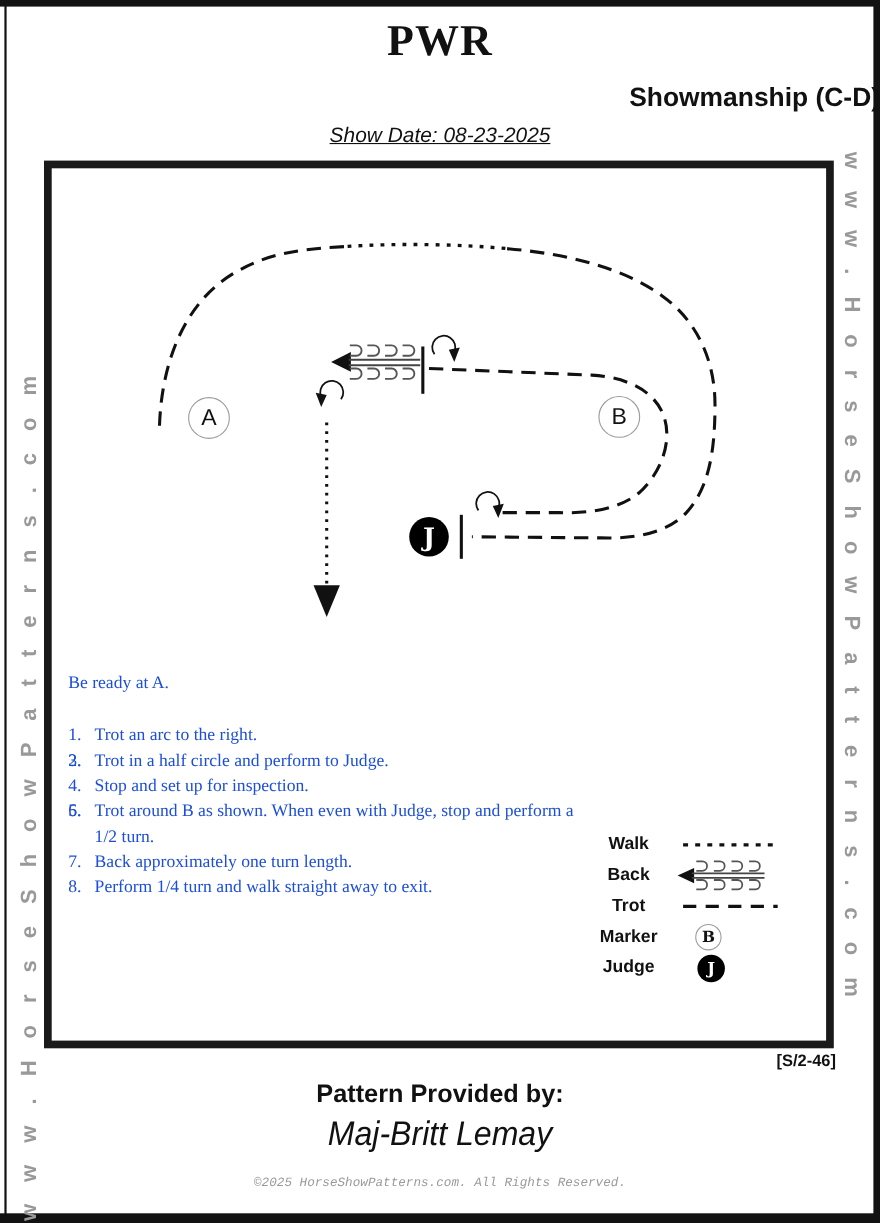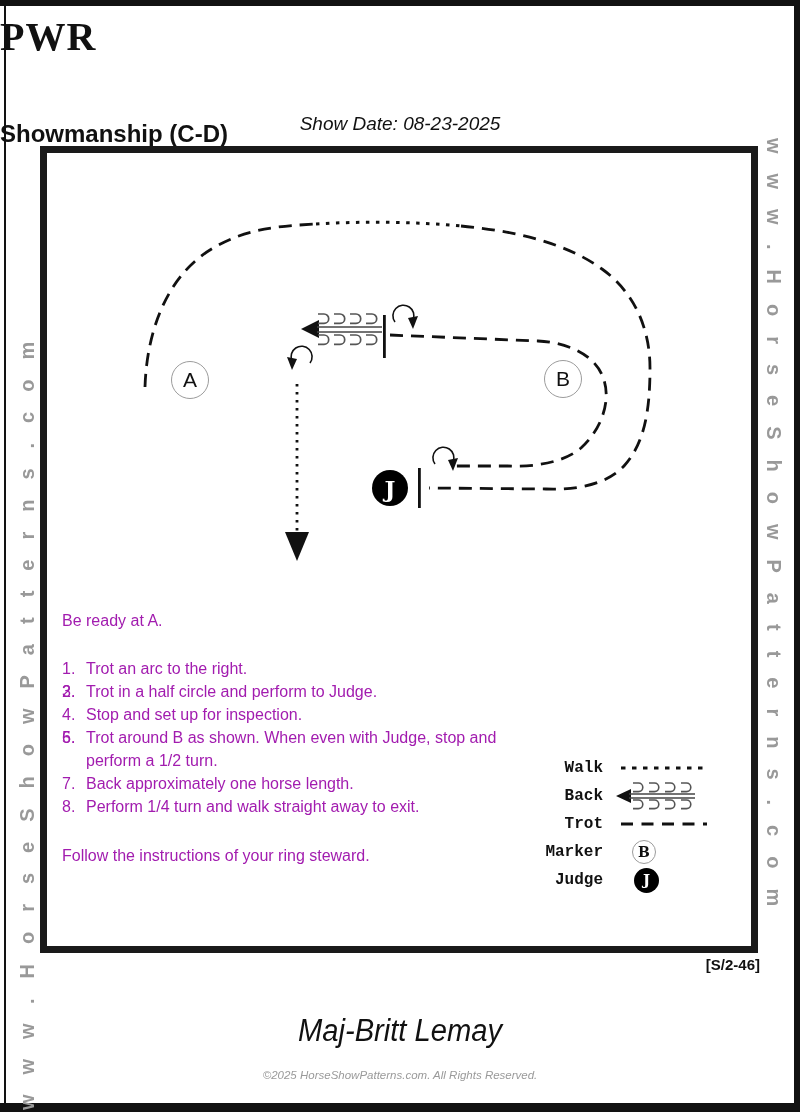--- a/index.html
+++ b/index.html
@@ -5,26 +5,26 @@
   html,body{margin:0;padding:0;}
   body{background:#ffffff;}
   .page{position:relative;width:800px;height:1112px;background:#ffffff;overflow:hidden;
         font-family:"Liberation Sans",sans-serif;color:#111;}
   .edge{position:absolute;background:#121212;}
   .edge-top{left:0;top:0;width:800px;height:6px;}
   .edge-bottom{left:0;top:1103px;width:800px;height:9px;}
   .edge-left{left:4px;top:0;width:2px;height:1112px;}
   .edge-right{left:794px;top:0;width:6px;height:1112px;}
 
-  .title{position:absolute;left:0;top:13px;width:800px;
+  .title{position:absolute;left:0;top:13px;width:800px;text-align:center;
          font-family:"Liberation Serif",serif;font-weight:700;font-size:40px;letter-spacing:1px;}
-  .subtitle{position:absolute;left:0;top:75px;width:800px;text-align:left;
-            font-weight:700;font-size:24px;margin-top:45px;}
+  .subtitle{position:absolute;left:0;top:75px;width:800px;text-align:right;
+            font-weight:700;font-size:24px;}
   .showdate{position:absolute;left:0;top:113px;width:800px;text-align:center;
-            font-style:italic;font-size:19px;}
+            font-style:italic;font-size:19px;text-decoration:underline;}
 
   .frame{position:absolute;left:40px;top:146px;width:718px;height:807px;
          border:7px solid #1a1a1a;box-sizing:border-box;background:#fff;}
 
   .watermark{position:absolute;color:#999;font-weight:700;font-size:20px;letter-spacing:20px;
              writing-mode:vertical-rl;white-space:nowrap;}
   .wm-left{left:16px;top:140px;height:970px;transform:rotate(180deg);}
   .wm-right{left:762px;top:138px;height:970px;}
 
   .diagram{position:absolute;left:0;top:0;width:800px;height:1112px;}
@@ -32,44 +32,44 @@
   .marker{position:absolute;width:38px;height:38px;border:1.4px solid #9c9c9c;border-radius:50%;
           background:#fff;display:flex;align-items:center;justify-content:center;
           font-size:21px;color:#111;box-sizing:border-box;}
   .marker-a{left:171px;top:361px;}
   .marker-b{left:544px;top:360px;}
   .judge-circle{position:absolute;left:372px;top:470px;width:36px;height:36px;border-radius:50%;
           background:#000;color:#fff;display:flex;align-items:center;justify-content:center;
           font-family:"DejaVu Serif",serif;font-weight:700;font-size:23px;}
 
   .instructions{position:absolute;left:62px;top:609px;width:461px;
-                font-family:Liberation Sans, sans-serif;font-size:16px;line-height:23px;color:#a21caf;}
+                font-family:Liberation Serif, serif;font-size:16px;line-height:23px;color:#1d4ed8;}
   .instr-intro{margin:0 0 25px 0;}
   .instr-item{position:relative;padding-left:24px;}
   .instr-item .num{position:absolute;left:0;top:0;}
   .instr-footer{margin-top:26px;}
 
   .legend{position:absolute;left:540px;top:754px;width:180px;}
   .lrow{display:flex;align-items:center;height:28px;}
-  .llabel{width:66px;text-align:right;font-family:Liberation Mono, monospace;font-weight:700;font-size:16px;}
+  .llabel{width:66px;text-align:center;font-family:Liberation Sans, sans-serif;font-weight:700;font-size:16px;}
   .lsym{width:110px;display:flex;align-items:center;padding-left:12px;}
   .lcircle{width:24px;height:24px;border:1.3px solid #9c9c9c;border-radius:50%;box-sizing:border-box;
            display:flex;align-items:center;justify-content:center;margin-left:17px;
            font-family:"DejaVu Serif",serif;font-weight:700;font-size:14px;}
   .ljudge{width:25px;height:25px;border-radius:50%;background:#000;color:#fff;
           display:flex;align-items:center;justify-content:center;margin-left:19px;
           font-family:"DejaVu Serif",serif;font-weight:700;font-size:15px;}
 
   .pattern-code{position:absolute;right:40px;top:956px;font-weight:700;font-size:15px;}
   .provided-by{position:absolute;left:0;top:981px;width:800px;text-align:center;
                font-weight:700;font-size:23px;}
   .provider{position:absolute;left:0;top:1013px;width:800px;text-align:center;
             font-style:italic;font-size:31px;transform:scaleX(.94);}
   .copyright{position:absolute;left:0;top:1069px;width:800px;text-align:center;
-             font-style:italic;font-size:11.5px;color:#9a9a9a;}
+             font-style:italic;font-size:11.5px;color:#9a9a9a;font-family:Liberation Mono, monospace;}
 </style>
 </head>
 <body>
 
 <div class="page">
 
   <div class="edge edge-top"></div>
   <div class="edge edge-bottom"></div>
   <div class="edge edge-left"></div>
   <div class="edge edge-right"></div>
@@ -156,27 +156,26 @@
     </div>
     <div class="instr-item">
       <span class="num">5.</span>
     </div>
     <div class="instr-item">
       <span class="num">6.</span>
       <span>Trot around B as shown.  When even with Judge, stop and perform a 1/2 turn.</span>
     </div>
     <div class="instr-item">
       <span class="num">7.</span>
-      <span>Back approximately one horse length.</span>
+      <span>Back approximately one turn length.</span>
     </div>
     <div class="instr-item">
       <span class="num">8.</span>
       <span>Perform 1/4 turn and walk straight away to exit.</span>
     </div>
-    <div class="instr-footer">Follow the instructions of your ring steward.</div>
   </div>
 
   <div class="legend">
     <div class="lrow">
       <div class="llabel">Walk</div>
       <div class="lsym">
         <svg width="100" height="28" viewBox="0 0 100 28">
           <line x1="6" y1="14" x2="90" y2="14" stroke="#111" stroke-width="3" stroke-dasharray="4.5 6.5"></line>
         </svg>
       </div>
@@ -221,16 +220,17 @@
       <div class="llabel">Judge</div>
       <div class="lsym">
         <div class="ljudge">
             <span>J</span>
           </div>
       </div>
     </div>
   </div>
 
   <div class="pattern-code">[S/2-46]</div>
+  <div class="provided-by">Pattern Provided by:</div>
   <div class="provider">Maj-Britt Lemay</div>
   <div class="copyright">©2025 HorseShowPatterns.com. All Rights Reserved.</div>
 
 </div>
 
 </body></html>

